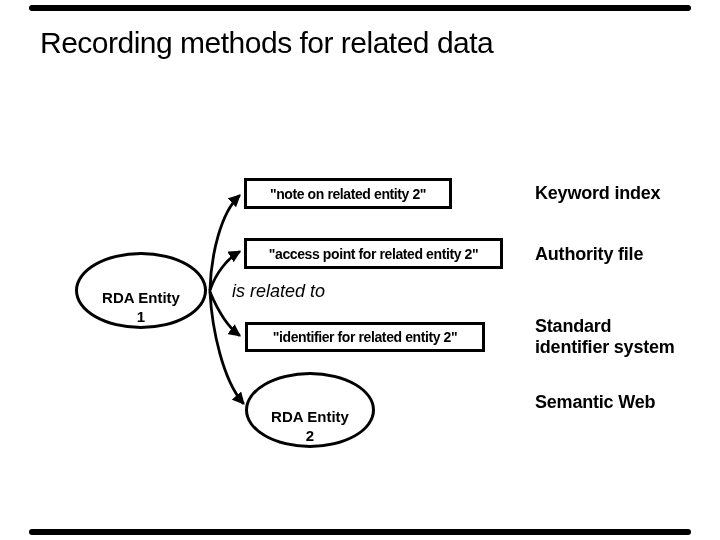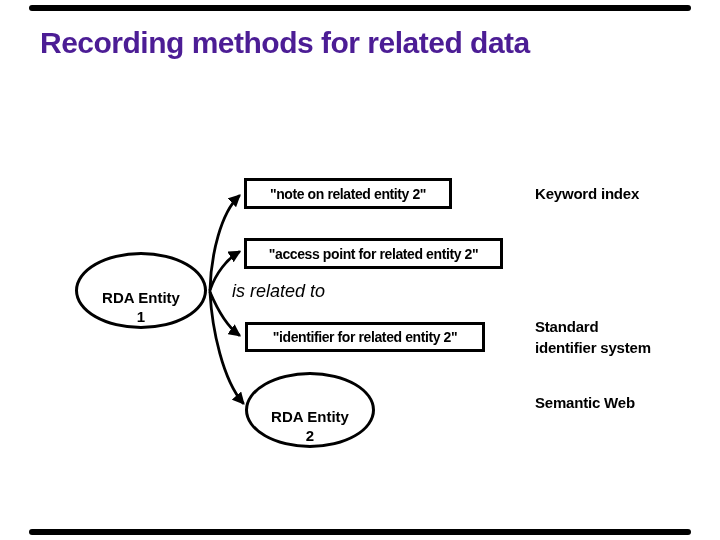--- a/index.html
+++ b/index.html
@@ -15,22 +15,22 @@
 
   .edge-line{
     position:absolute;left:29px;width:662px;height:6px;
     background:#000;border-radius:3px;
   }
   .edge-line.top{top:5px;}
   .edge-line.bottom{top:529px;}
 
   .title{
     position:absolute;left:40px;top:26px;margin:0;
-    font-size:30px;font-weight:700;letter-spacing:-0.5px;
-    color:#4c1d95;white-space:nowrap;
+    font-size:30px;font-weight:400;letter-spacing:-0.5px;
+    color:#000000;white-space:nowrap;
   }
 
   .arrows{position:absolute;left:0;top:0;width:720px;height:540px;pointer-events:none;}
 
   .node-ellipse{
     position:absolute;
     border:3px solid #000;border-radius:50%;
     background:#fff;
     display:flex;align-items:flex-end;justify-content:center;
     text-align:center;
@@ -53,21 +53,21 @@
   .box-identifier{left:245px;top:322px;width:240px;height:30px;}
 
   .rel-label{
     position:absolute;left:232px;top:281px;
     font-size:18px;font-style:italic;font-weight:400;
     white-space:nowrap;
   }
 
   .side-label{
     position:absolute;left:535px;width:160px;
-    font-size:15px;font-weight:700;letter-spacing:-0.2px;
+    font-size:18px;font-weight:700;letter-spacing:-0.2px;
     line-height:21px;white-space:pre-line;
   }
   .side-keyword{top:183px;}
   .side-authority{top:244px;}
   .side-standard{top:316px;}
   .side-semantic{top:392px;}
 </style>
 </head>
 <body>
 
@@ -113,19 +113,20 @@
   <div class="rel-label">is related to</div>
 
   <div class="node-ellipse entity-2">
     <div>
       <span>RDA Entity</span><br>
       <span>2</span>
     </div>
   </div>
 
   <div class="side-label side-keyword">Keyword index</div>
+  <div class="side-label side-authority">Authority file</div>
   <div class="side-label side-standard">Standard
 identifier system</div>
   <div class="side-label side-semantic">Semantic Web</div>
 
   <div class="edge-line bottom"></div>
 
 </div>
 
 </body></html>

